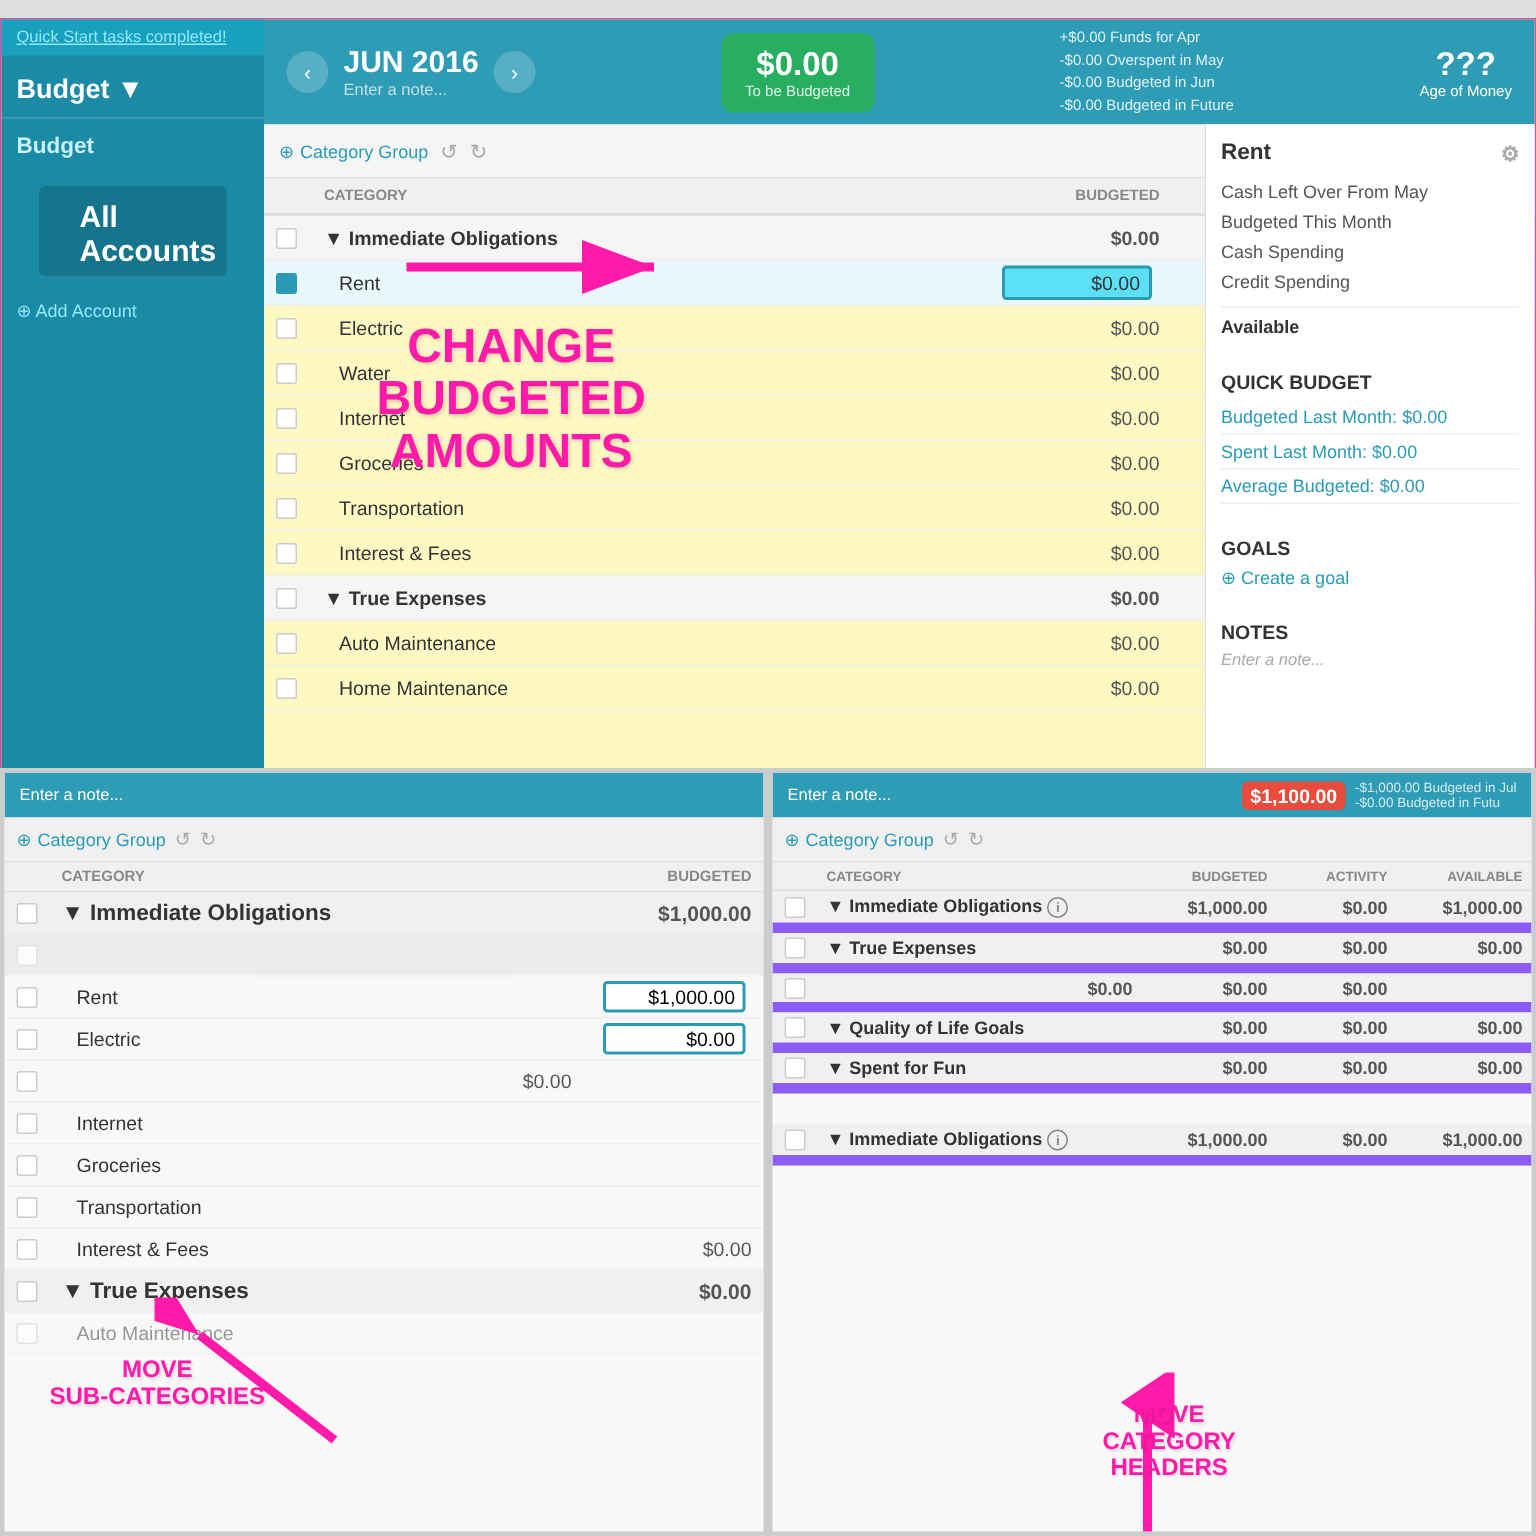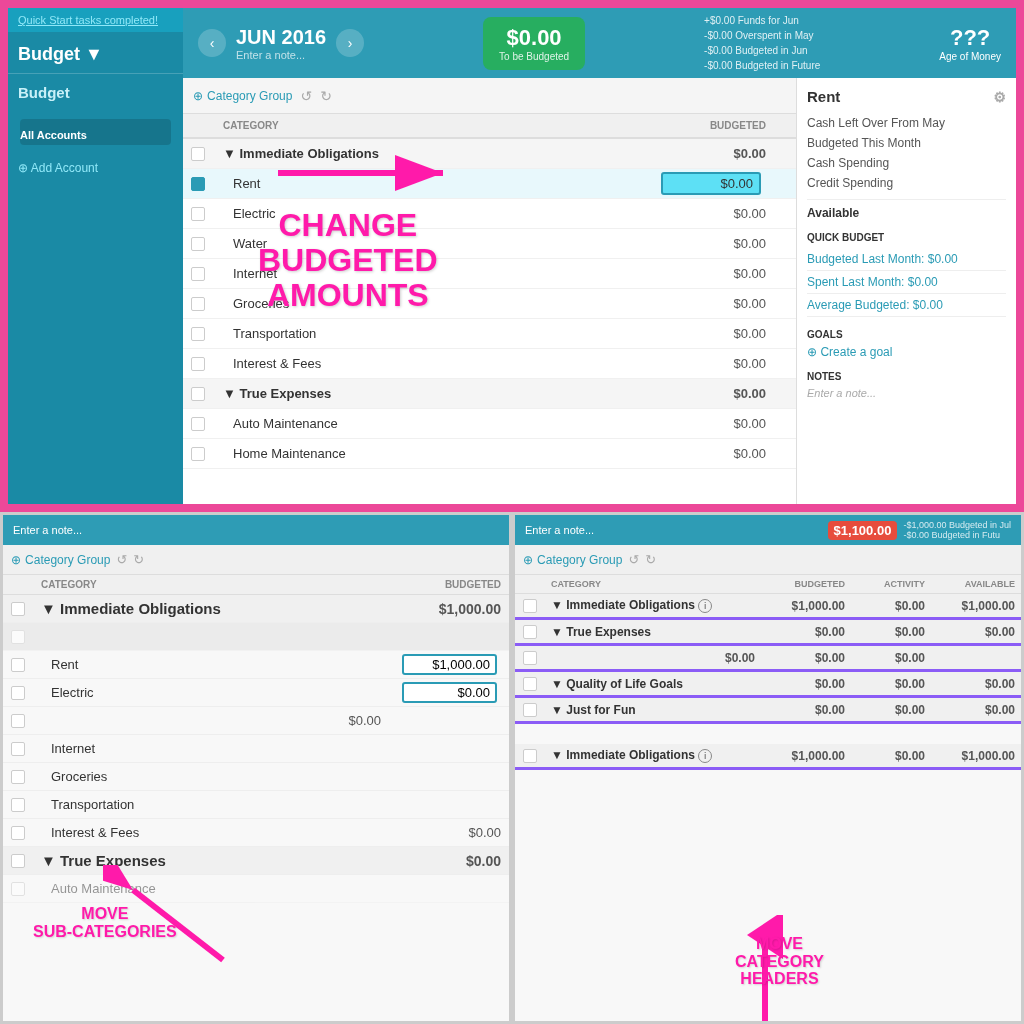--- a/index.html
+++ b/index.html
@@ -8,24 +8,24 @@
       background: #e0e0e0;
       width: 1024px;
       height: 1024px;
       overflow: hidden;
       position: relative;
     }
 
     
     .top-panel {
       position: absolute;
-      top: 0; left: 0; right: 0;
+      top: 12px; left: 0; right: 0;
       height: 512px;
-      background: #ffffff;
-      border: 8px solid #ec4899;
+      background: #fef9c3;
+      border: 1px solid #ec4899;
       display: flex;
       flex-direction: column;
     }
 
     .sidebar {
       position: absolute;
       left: 0; top: 0; bottom: 0;
       width: 175px;
       background: #1a8aa5;
       display: flex;
@@ -54,25 +54,25 @@
 
     .sidebar-budget-btn {
       color: #c8f0f8;
       padding: 10px 10px;
       font-size: 15px;
       font-weight: 600;
     }
 
     .sidebar-all-accounts {
       color: #fff;
-      padding: 10px 0 4px;
-      font-size: 11px;
+      padding: 10px 27px 4px;
+      font-size: 20px;
       font-weight: bold;
       background: rgba(0,0,0,0.15);
-      margin: 4px 6px;
+      margin: 4px 19px;
       border-radius: 4px;
     }
 
     .sidebar-add-account {
       color: #90e8f8;
       padding: 8px 10px;
       font-size: 12px;
       cursor: pointer;
       display: flex;
       align-items: center;
@@ -298,24 +298,24 @@
 
     .rp-row {
       display: flex;
       justify-content: space-between;
       font-size: 12px;
       color: #555;
       padding: 3px 0;
     }
 
     .rp-section-title {
-      font-size: 10px;
+      font-size: 13px;
       font-weight: bold;
       color: #333;
-      margin: 12px 0 5px;
+      margin: 22px 0 5px;
       text-transform: uppercase;
     }
 
     .quick-budget-row {
       display: flex;
       justify-content: space-between;
       font-size: 12px;
       color: #2a9bb5;
       padding: 4px 0;
       border-bottom: 1px solid #eee;
@@ -454,21 +454,21 @@
       text-transform: uppercase;
       text-align: right;
       padding-right: 6px;
     }
     .right-th:nth-child(2) { text-align: left; padding-left: 6px; }
 
     .right-table-row {
       display: grid;
       grid-template-columns: 30px 1fr 90px 80px 90px;
       align-items: center;
-      border-bottom: 3px solid #8b5cf6;
+      border-bottom: 7px solid #8b5cf6;
       min-height: 26px;
     }
 
     .right-group-row {
       background: #f0f0f0;
       font-weight: bold;
     }
 
     .right-cat-name {
       font-size: 12px;
@@ -538,21 +538,21 @@
           <div class="month-label">JUN 2016</div>
           <div class="enter-note">Enter a note...</div>
         </div>
         <button class="nav-btn">›</button>
       </div>
       <div class="budget-total">
         <div class="budget-amount">$0.00</div>
         <div class="budget-label">To be Budgeted</div>
       </div>
       <div class="budget-info">
-        <div>+$0.00 Funds for Jun</div>
+        <div>+$0.00 Funds for Apr</div>
         <div>-$0.00 Overspent in May</div>
         <div>-$0.00 Budgeted in Jun</div>
         <div>-$0.00 Budgeted in Future</div>
       </div>
       <div class="age-of-money">
         <div class="age-num">???</div>
         <div style="font-size:10px;">Age of Money</div>
       </div>
     </div>
 
@@ -956,21 +956,21 @@
     <div class="right-cat-name">▼ Quality of Life Goals</div>
     <div class="right-amount">$0.00</div>
     <div class="right-amount">$0.00</div>
     <div class="right-amount">$0.00</div>
   </div>
 
   <div class="right-table-row right-group-row">
     <div style="display:flex;justify-content:center;align-items:center;">
         <div class="checkbox"></div>
       </div>
-    <div class="right-cat-name">▼ Just for Fun</div>
+    <div class="right-cat-name">▼ Spent for Fun</div>
     <div class="right-amount">$0.00</div>
     <div class="right-amount">$0.00</div>
     <div class="right-amount">$0.00</div>
   </div>
 
   <div style="height:20px;"></div>
 
   <div class="right-table-row right-group-row">
     <div style="display:flex;justify-content:center;align-items:center;">
         <div class="checkbox"></div>

